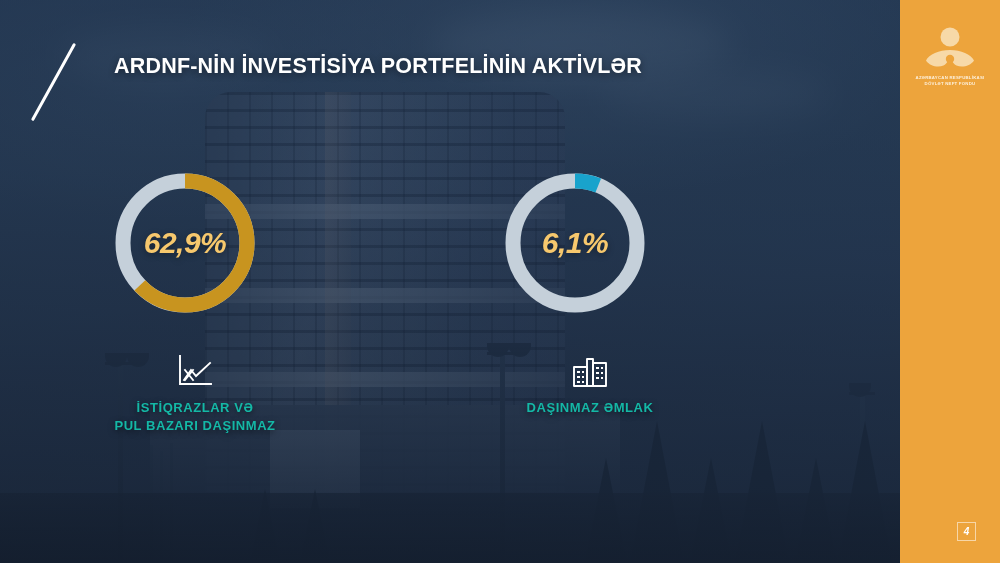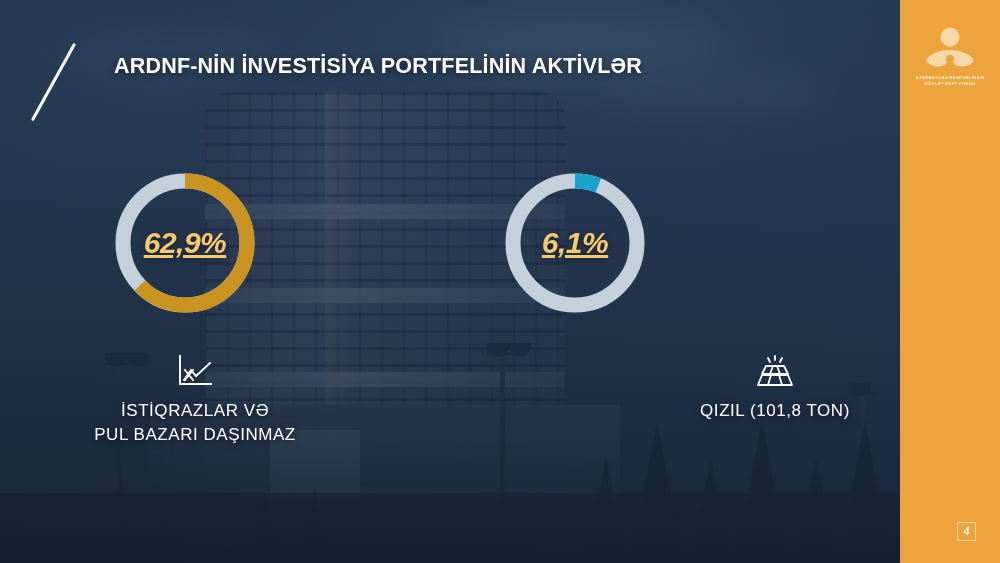--- a/index.html
+++ b/index.html
@@ -104,31 +104,30 @@
   .title .ln{display:block;}
 
   
   .donuts{position:absolute;left:0;top:168px;width:900px;height:150px;}
   .donut{position:absolute;top:0;width:150px;height:150px;}
   .donut svg{position:absolute;inset:0;}
   .donut .val{
     position:absolute;inset:0;display:flex;align-items:center;justify-content:center;
     color:#f7c86d;font-size:30px;font-weight:700;font-style:italic;letter-spacing:-.5px;
     text-shadow:0 2px 6px rgba(0,0,0,.35);
-    text-decoration:underline;
   }
   .d0{left:110px;} .d1{left:305px;} .d2{left:500px;} .d3{left:695px;}
 
   
   .legend{position:absolute;left:0;top:352px;width:900px;height:90px;}
   .leg{position:absolute;top:0;width:230px;text-align:center;}
   .g0{left:80px;} .g1{left:270px;} .g2{left:475px;} .g3{left:660px;}
   .leg .ic{height:36px;display:flex;align-items:flex-end;justify-content:center;margin-bottom:11px;}
   .leg .lb{
-    color:#ffffff;font-size:17px;font-weight:400;letter-spacing:.55px;line-height:1.42;
+    color:#14b8a6;font-size:13px;font-weight:700;letter-spacing:.55px;line-height:1.42;
     text-shadow:0 2px 6px rgba(0,0,0,.55);
   }
   .leg .lb span{display:block;}
 </style>
 </head>
 <body>
 
 <div id="slide">
 
   <div class="bg">
@@ -215,37 +214,35 @@
           <path d="M8 16 L16 26 M16 16 L8 26"></path>
         </svg>
       </div>
       <div class="lb">
         <span>İSTİQRAZLAR VƏ</span>
         <span>PUL BAZARI DAŞINMAZ</span>
       </div>
     </div>
 
 
-
-    <div class="leg g3">
+    <div class="leg g2">
       <div class="ic">
-        <svg width="36" height="34" viewBox="0 0 36 34" fill="none" stroke="#ffffff" stroke-width="1.8" stroke-linejoin="round" stroke-linecap="round">
-          <path d="M18 2 V6"></path>
-            <path d="M11 4 L13 8"></path>
-            <path d="M25 4 L23 8"></path>
-          <path d="M5 20 L9 12 H27 L31 20 Z" fill="none"></path>
-          <path d="M1 31 L5 21 H31 L35 31 Z" fill="none"></path>
-          <path d="M13 20 L16 12 M23 20 L20 12"></path>
-          <path d="M11 31 L14 21 M25 31 L22 21"></path>
+        <svg width="38" height="33" viewBox="0 0 38 33" fill="none" stroke="#ffffff" stroke-width="1.9" stroke-linejoin="round">
+          <rect x="3" y="12" width="13" height="19"></rect>
+          <rect x="16" y="4" width="6" height="27"></rect>
+          <rect x="22" y="8" width="13" height="23"></rect>
+          <path d="M6 17h3M11 17h2M6 22h3M11 22h2M6 27h3M11 27h2"></path>
+          <path d="M25 13h3M30 13h2M25 18h3M30 18h2M25 23h3M30 23h2"></path>
         </svg>
       </div>
       <div class="lb">
-        <span>QIZIL (101,8 TON)</span>
-      </div>
-    </div>
+        <span>DAŞINMAZ ƏMLAK</span>
+      </div>
+    </div>
+
   </div>
 
   <div class="sidebar">
     <div class="logo">
       <div class="logo-mark">
         <svg width="58" height="44" viewBox="0 0 58 44" fill="#f7d9a8">
           <circle cx="29" cy="11" r="9.5"></circle>
           <path d="M29 24c-11 0-21 4.5-24 10.5 3.5 5.5 12 7.5 17.5 5 4-1.8 4.5-6 6.5-6s2.5 4.2 6.5 6c5.5 2.5 14 .5 17.5-5C50 28.5 40 24 29 24z"></path>
           <circle cx="29" cy="33" r="4.2" fill="#eda43c"></circle>
         </svg>

